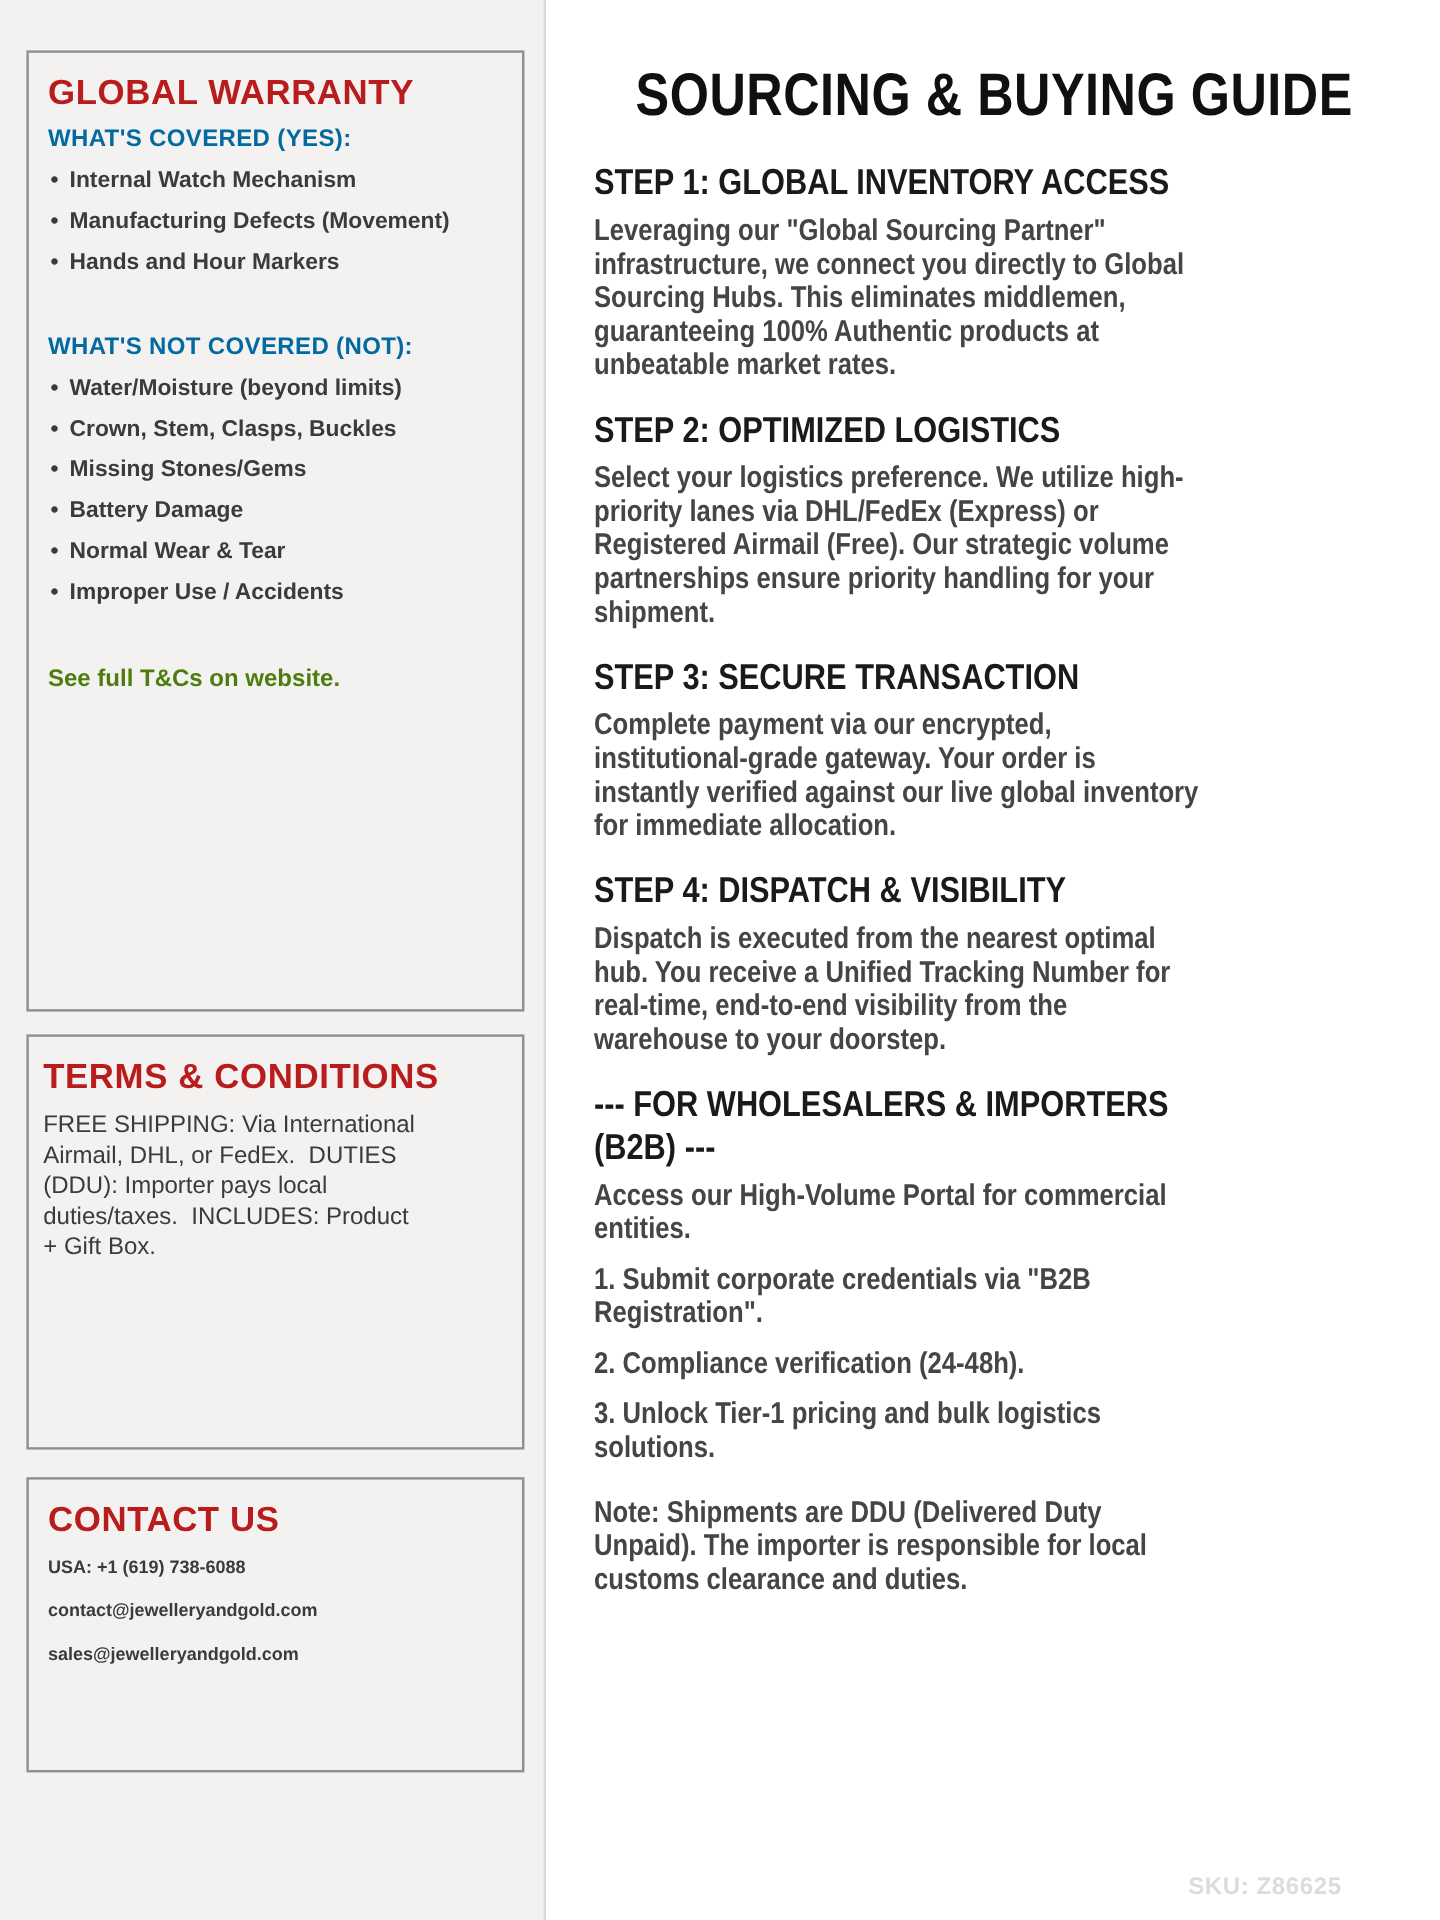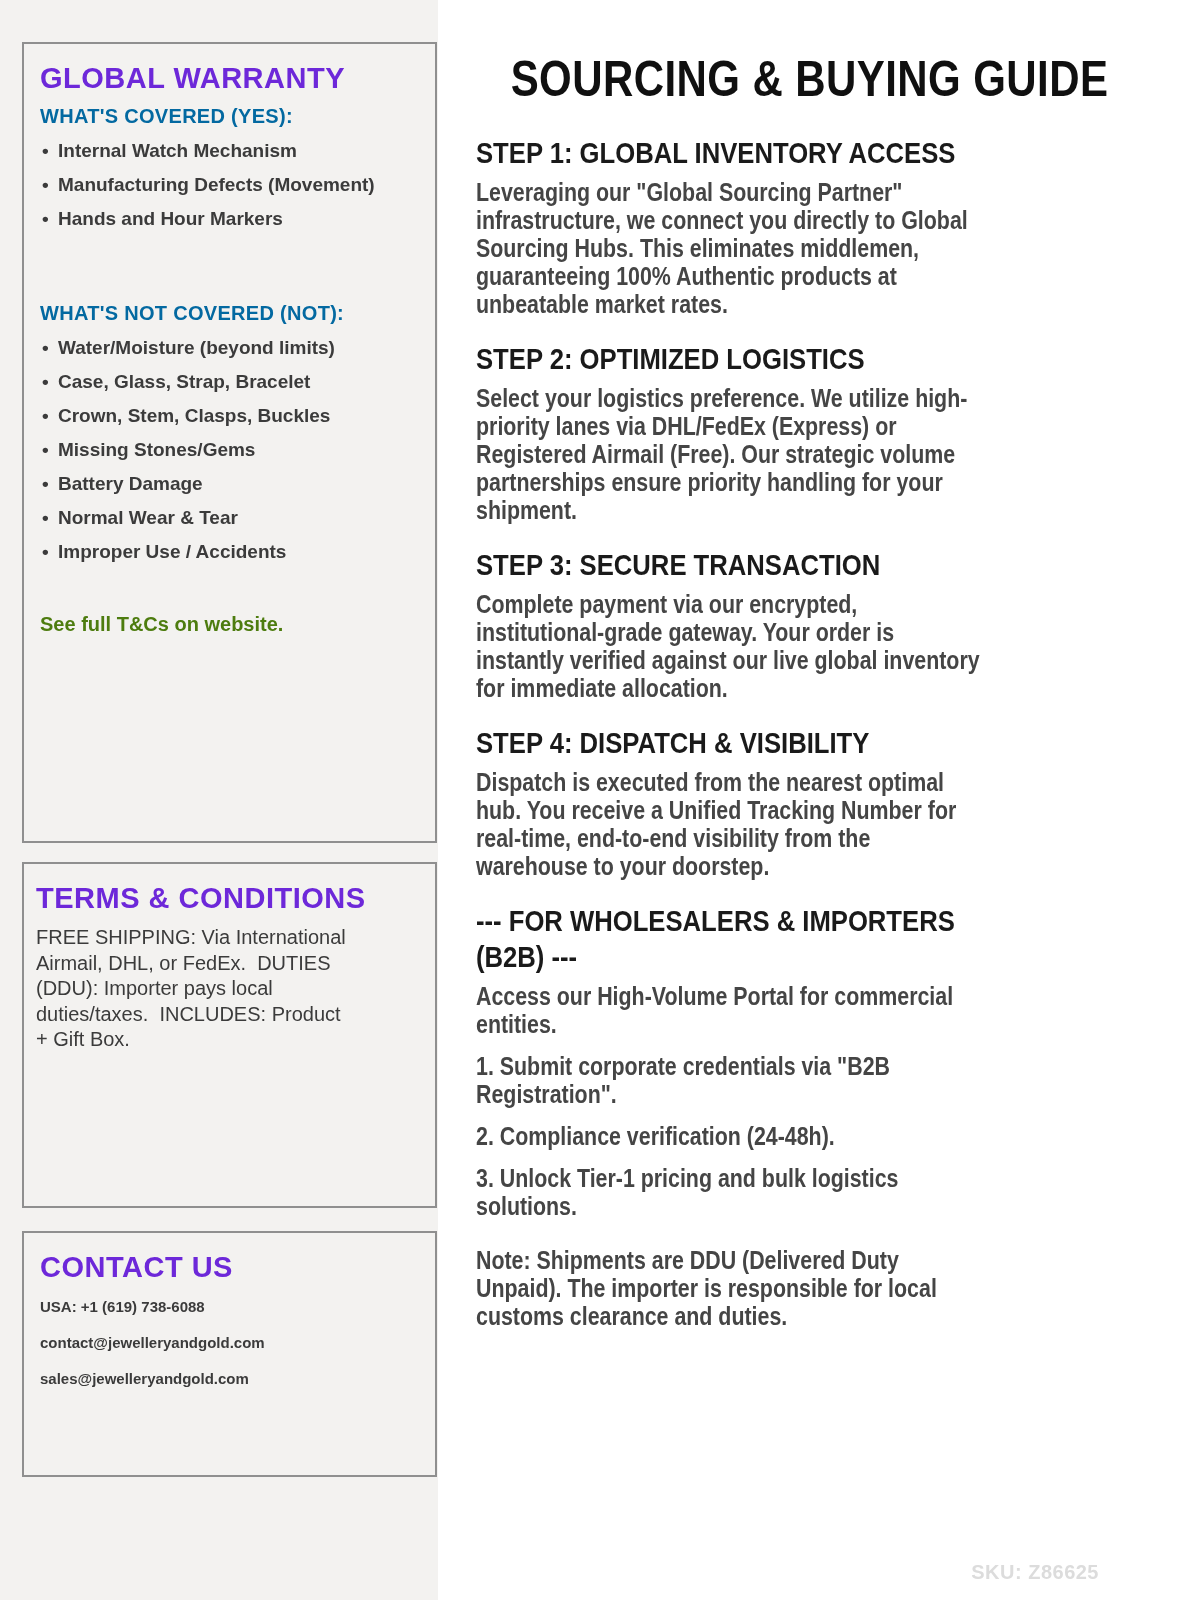--- a/index.html
+++ b/index.html
@@ -16,28 +16,28 @@
   }
   .side-box {
     margin-left:22px; width:415px;
     border:2px solid #8f8f8f; padding:16px 16px;
   }
   .box-warranty { margin-top:42px; height:801px; }
   .box-terms    { margin-top:19px; height:346px;padding-left:12px; }
   .box-contact  { margin-top:23px; height:246px; }
 
   .side-title {
-    font-size:29px; font-weight:700; color:#6d28d9;
+    font-size:29px; font-weight:700; color:#b91c1c;
     letter-spacing:0.5px; margin:2px 0 10px 0;
   }
   .side-sub {
     font-size:20px; font-weight:700; color:#0369a1;
     letter-spacing:0.3px; margin:10px 0 6px 0;
   }
-  .side-sub.gap { margin-top:66px; }
+  .side-sub.gap { margin-top:42px; }
   ul.side-list { list-style:none; }
   ul.side-list li {
     font-size:19px; font-weight:700; color:#3b3b3b;
     line-height:34px; padding-left:18px; position:relative;
   }
   ul.side-list li::before {
     content:"•"; position:absolute; left:2px; top:0; color:#3b3b3b;
   }
   .side-footnote {
     margin-top:44px; font-size:20px; font-weight:700; color:#4d7c0f;
@@ -46,21 +46,21 @@
     font-size:20px; font-weight:400; color:#3b3b3b;
     line-height:25.5px; width:320px; white-space:pre-wrap; margin-top:4px;
   }
   .contact-line {
     font-size:15px; font-weight:700; color:#3b3b3b; margin-bottom:19px;
   }
   .box-contact .side-title { margin-bottom:14px; }
 
   
   .main {
-    position:absolute; left:438px; top:0; width:743px; height:1600px;
+    position:absolute; left:457px; top:0; width:743px; height:1600px;
     background:#ffffff;
   }
   .cond-center {           
     width:100%; text-align:center; white-space:nowrap;
     transform:scaleX(0.84); transform-origin:50% 0;
   }
   .main-title {
     margin-top:50px; font-size:50px; font-weight:700; color:#101010;
     letter-spacing:0.5px;
   }
@@ -94,21 +94,20 @@
     <div class="side-title">GLOBAL WARRANTY</div>
     <div class="side-sub">WHAT'S COVERED (YES):</div>
     <ul class="side-list">
       <li>Internal Watch Mechanism</li>
       <li>Manufacturing Defects (Movement)</li>
       <li>Hands and Hour Markers</li>
     </ul>
     <div class="side-sub gap">WHAT'S NOT COVERED (NOT):</div>
     <ul class="side-list">
       <li>Water/Moisture (beyond limits)</li>
-      <li>Case, Glass, Strap, Bracelet</li>
       <li>Crown, Stem, Clasps, Buckles</li>
       <li>Missing Stones/Gems</li>
       <li>Battery Damage</li>
       <li>Normal Wear &amp; Tear</li>
       <li>Improper Use / Accidents</li>
     </ul>
     <div class="side-footnote">See full T&amp;Cs on website.</div>
   </div>
 
   <div class="side-box box-terms">

